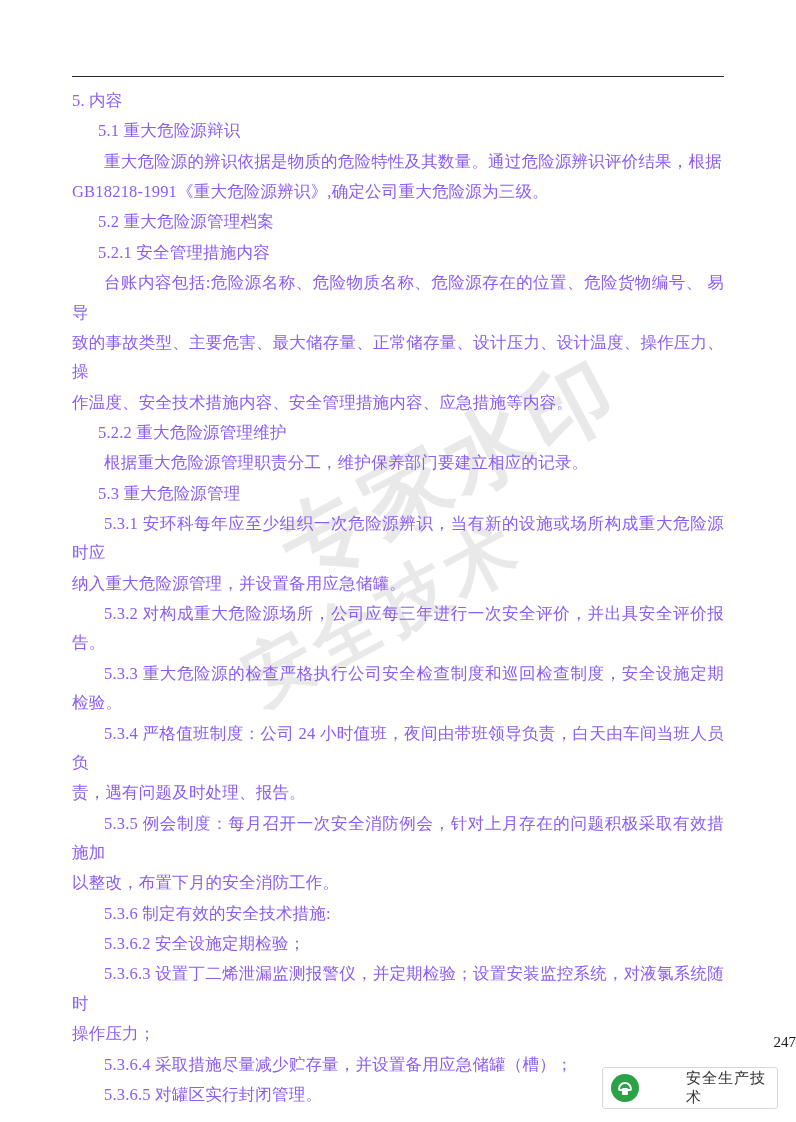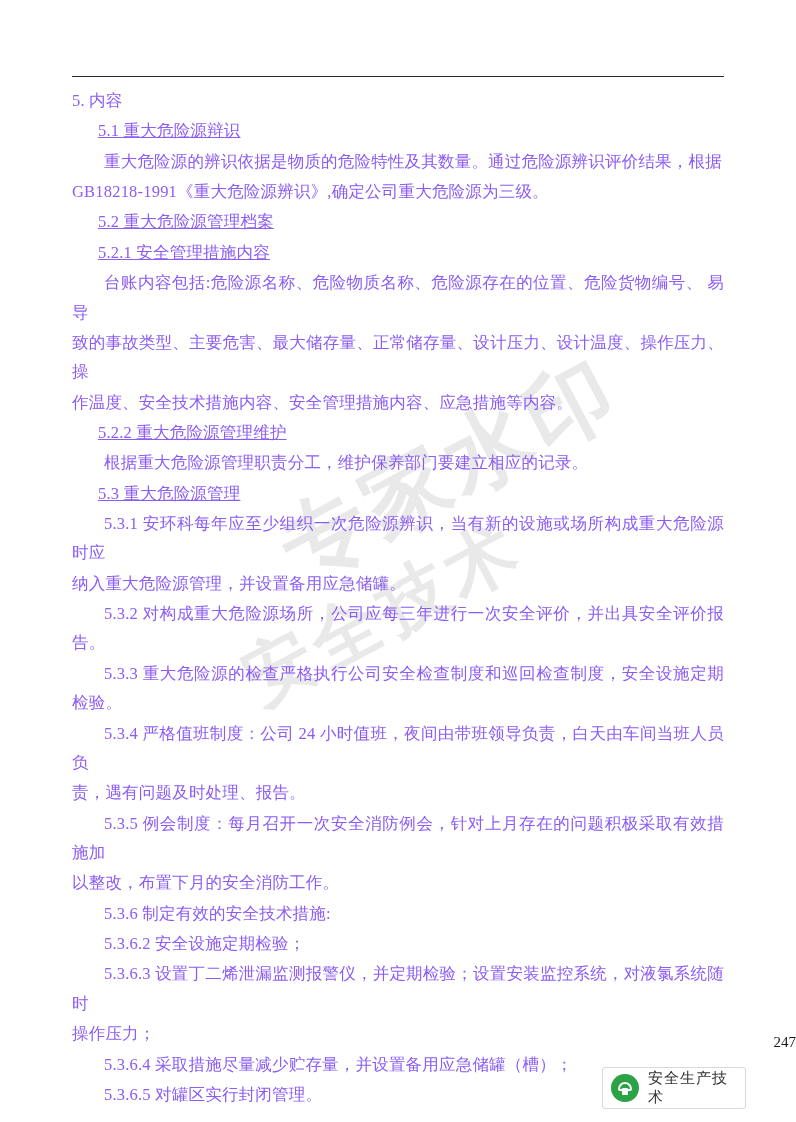--- a/index.html
+++ b/index.html
@@ -38,21 +38,21 @@
   }
   .para {
     font-size: 16.5px;
     line-height: 1.78;
     margin: 0 0 1px 0;
     text-align: justify;
     letter-spacing: 0.2px;
     color: #8b5cf6;
   }
   .indent-0 { text-indent: 0; padding-left: 0; }
-  .indent-1 { padding-left: 26px; text-indent: 0; text-decoration: underline; }
+  .indent-1 { padding-left: 26px; text-indent: 0; }
   .body-text { padding-left: 0; text-indent: 32px; }
   .page-number {
     position: absolute;
     left: 0;
     right: 0;
     top: 1034px;
     text-align: right;
     font-size: 15px;
     font-family: "Liberation Serif", serif;
     color: #1a1a1a;
@@ -77,29 +77,30 @@
   .watermark .l2 {
     position: absolute;
     left: -95px;
     top: 105px;
     font-size: 70px;
   }
   .stamp {
     position: absolute;
     left: 602px;
     top: 1067px;
-    width: 144px;
+    width: 176px;
     height: 42px;
     border: 1px solid #d8d8d8;
     border-radius: 3px;
     background: #fff;
     display: flex;
     align-items: center;
     padding: 0 8px;
     box-sizing: border-box;
+    gap: 38px;
   }
   .stamp-logo {
     width: 28px;
     height: 28px;
     border-radius: 50%;
     background: #2ba245;
     position: relative;
     flex: 0 0 auto;
     margin-right: 9px;
   }

